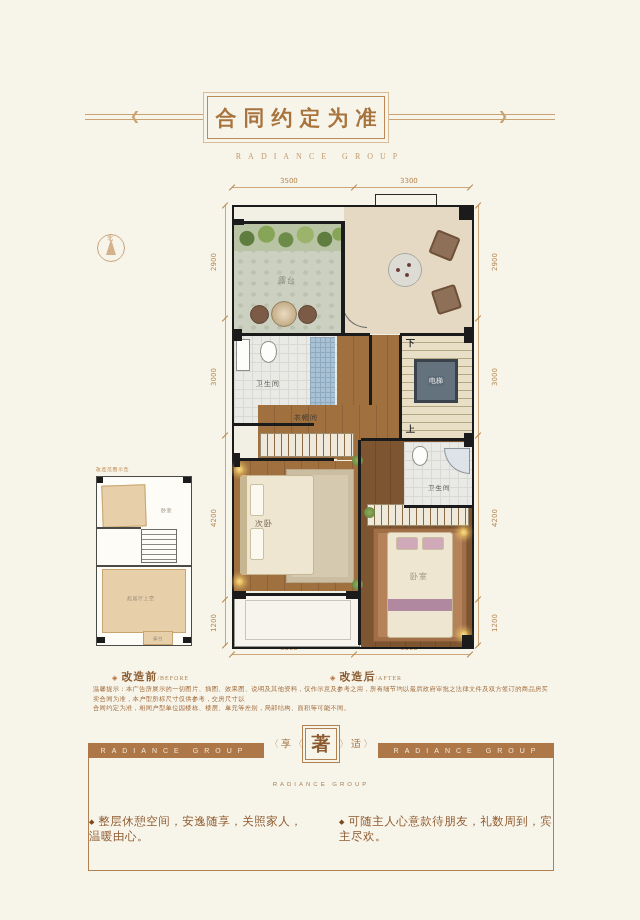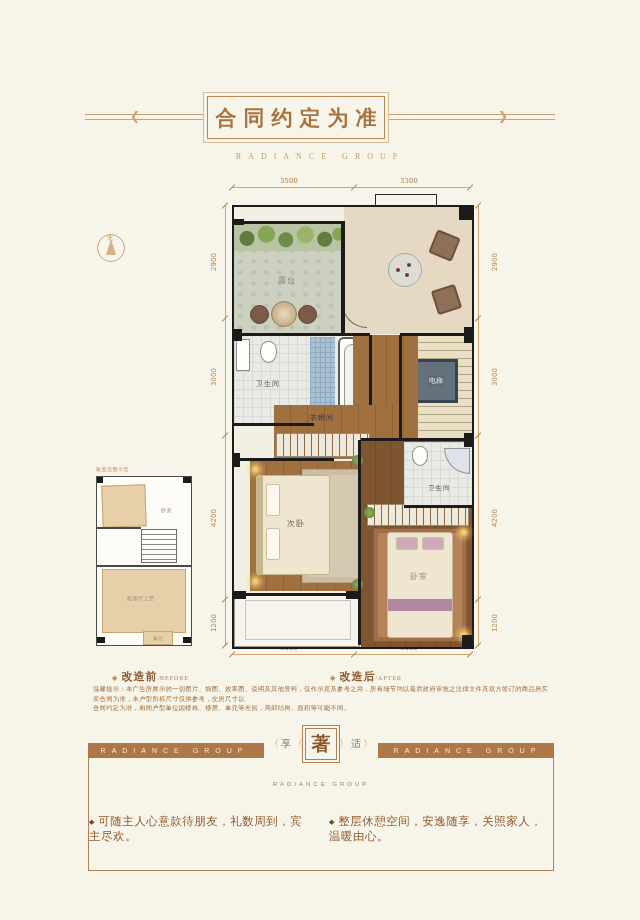--- a/index.html
+++ b/index.html
@@ -21,21 +21,21 @@
   
   .dim{color:#b5874f;font-size:7px;font-family:"DejaVu Sans",sans-serif;}
   .dimlineh{height:1px;background:#cfa678;}
   .dimlinev{width:1px;background:#cfa678;}
   .tick{width:8px;height:1px;background:#b5874f;transform:rotate(-45deg);}
   .rot{transform:rotate(-90deg);transform-origin:center;}
   
   .plan{border:2.5px solid #1b1b1b;background:#f2efe4;}
   .wall{background:#1b1b1b;}
   .room-label{color:#6e685c;font-size:8px;letter-spacing:1px;}
-  .wood1{background:repeating-linear-gradient(90deg,#a0713f 0 16px,#8f6136 16px 17px);margin-left:16px;}
+  .wood1{background:repeating-linear-gradient(90deg,#a0713f 0 16px,#8f6136 16px 17px);}
   .wood2{background:repeating-linear-gradient(90deg,#7d5531 0 14px,#6f4a2a 14px 15px);}
   .stone{background-color:#ccd0c0;background-image:radial-gradient(#bdc2b0 2px,transparent 3px);background-size:13px 11px;}
   .marble{background:#e5d9c4;}
   .tile{background-color:#e9eae6;background-image:linear-gradient(#d8d9d4 1px,transparent 1px),linear-gradient(90deg,#d8d9d4 1px,transparent 1px);background-size:9px 9px;}
   .mosaic{background-color:#a9c1d4;background-image:linear-gradient(#8fa9bf 1px,transparent 1px),linear-gradient(90deg,#8fa9bf 1px,transparent 1px);background-size:5px 5px;}
   .greens{background-image:
     radial-gradient(circle at 12% 55%,#5f7d3e 0 7px,transparent 8px),
     radial-gradient(circle at 30% 40%,#87a557 0 8px,transparent 9px),
     radial-gradient(circle at 48% 60%,#6d8c49 0 7px,transparent 8px),
     radial-gradient(circle at 66% 42%,#9cb36c 0 8px,transparent 9px),
@@ -190,21 +190,21 @@
     <div class="abs hangers" style="left:2px;top:28px;width:92px;height:22px;"></div>
   </div>
   <div class="abs doorarc" style="left:108px;top:96px;width:24px;height:24px;"></div>
 
   <div class="abs wood1" style="left:0;top:254px;width:124px;height:130px;">
     <div class="abs rug1" style="left:52px;top:8px;width:66px;height:112px;"></div>
     <div class="abs bed" style="left:6px;top:14px;width:72px;height:98px;">
       <div class="abs" style="left:0;top:0;width:6px;height:98px;background:#c8b690;"></div>
       <div class="abs pillow" style="left:9px;top:8px;width:12px;height:30px;"></div>
       <div class="abs pillow" style="left:9px;top:52px;width:12px;height:30px;"></div>
-      <span class="abs room-label" style="left:30px;top:42px;color:#6b5b43;">次卧</span>
+      <span class="abs room-label" style="left:14px;top:42px;color:#6b5b43;">次卧</span>
     </div>
     <div class="abs lamp" style="left:1px;top:4px;"></div>
     <div class="abs lamp" style="left:1px;top:116px;"></div>
   </div>
 
   <div class="abs" style="left:0;top:386px;width:124px;height:52px;background:#f6f4ec;border:1px solid #9a9a90;">
     <div class="abs" style="left:10px;top:6px;width:104px;height:38px;border:1px solid #c5c5bb;"></div>
   </div>
 
   <div class="abs wood2" style="left:127px;top:233px;width:111px;height:207px;">
@@ -299,16 +299,16 @@
       <span class="em-center">著</span>
     </div>
     <span class="em-chev">〉</span>
     <span class="em-small">适</span>
     <span class="em-chev">〉</span>
   </div>
   <div class="abs" style="left:0;top:28px;width:464px;text-align:center;">
     <span class="em-sub">RADIANCE GROUP</span>
   </div>
   <div class="abs" style="left:0;top:70px;width:464px;display:flex;justify-content:center;gap:26px;">
+    <span class="bullet-line"><span class="bullet-mark">◆</span> <span>整层休憩空间，安逸随享，关照家人，温暖由心。</span></span>
     <span class="bullet-line"><span class="bullet-mark">◆</span> <span>可随主人心意款待朋友，礼数周到，宾主尽欢。</span></span>
-    <span class="bullet-line"><span class="bullet-mark">◆</span> <span>整层休憩空间，安逸随享，关照家人，温暖由心。</span></span>
   </div>
 </div>
 
 </body></html>

